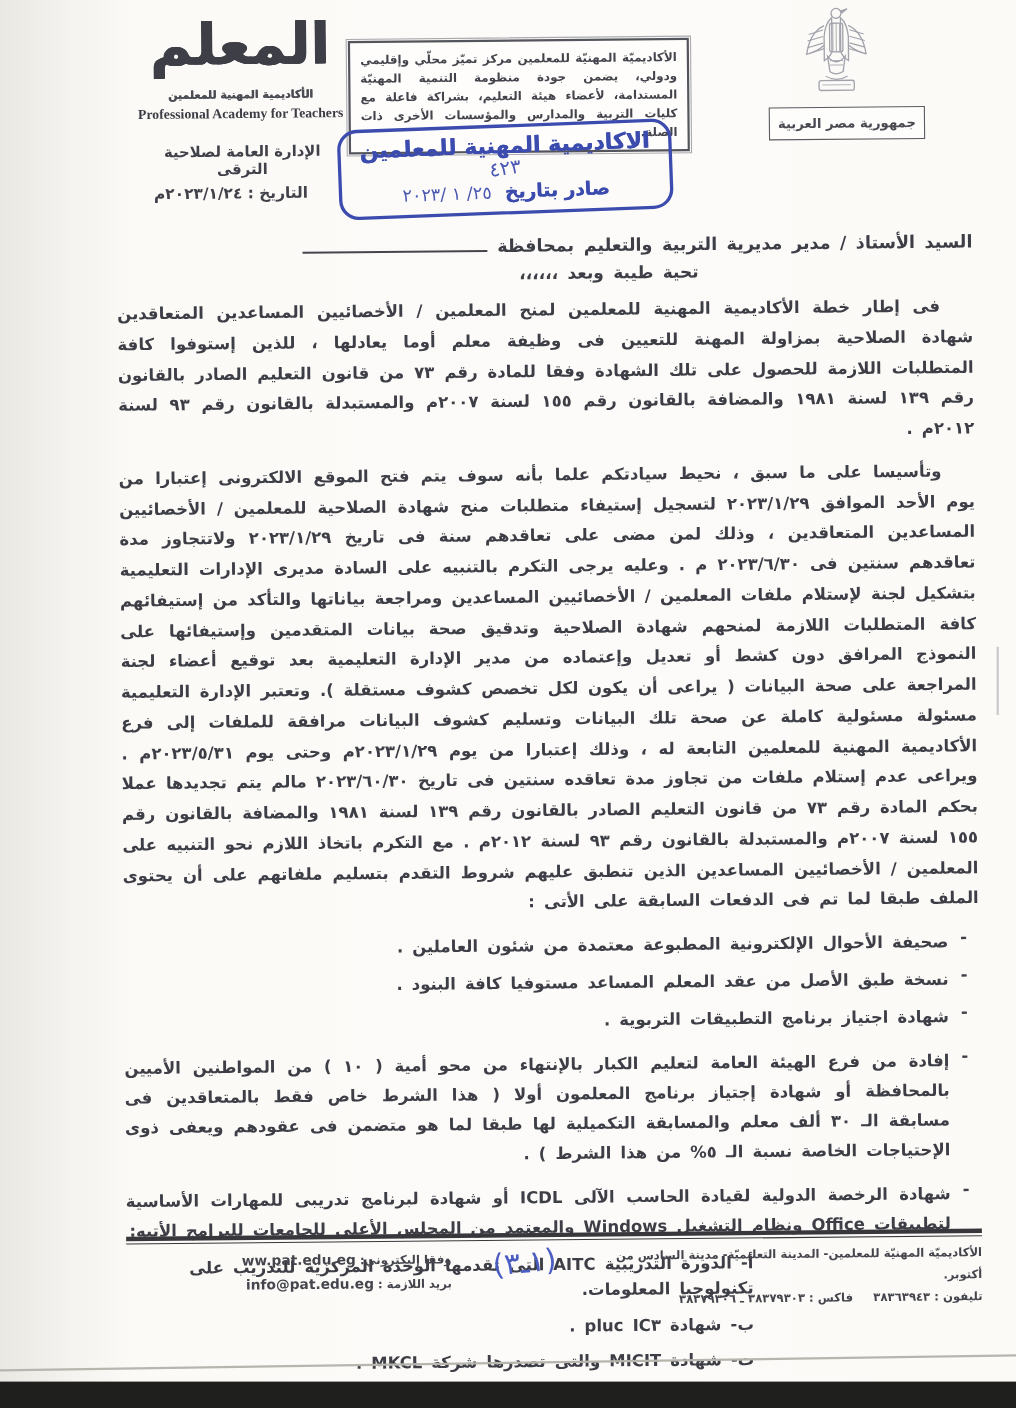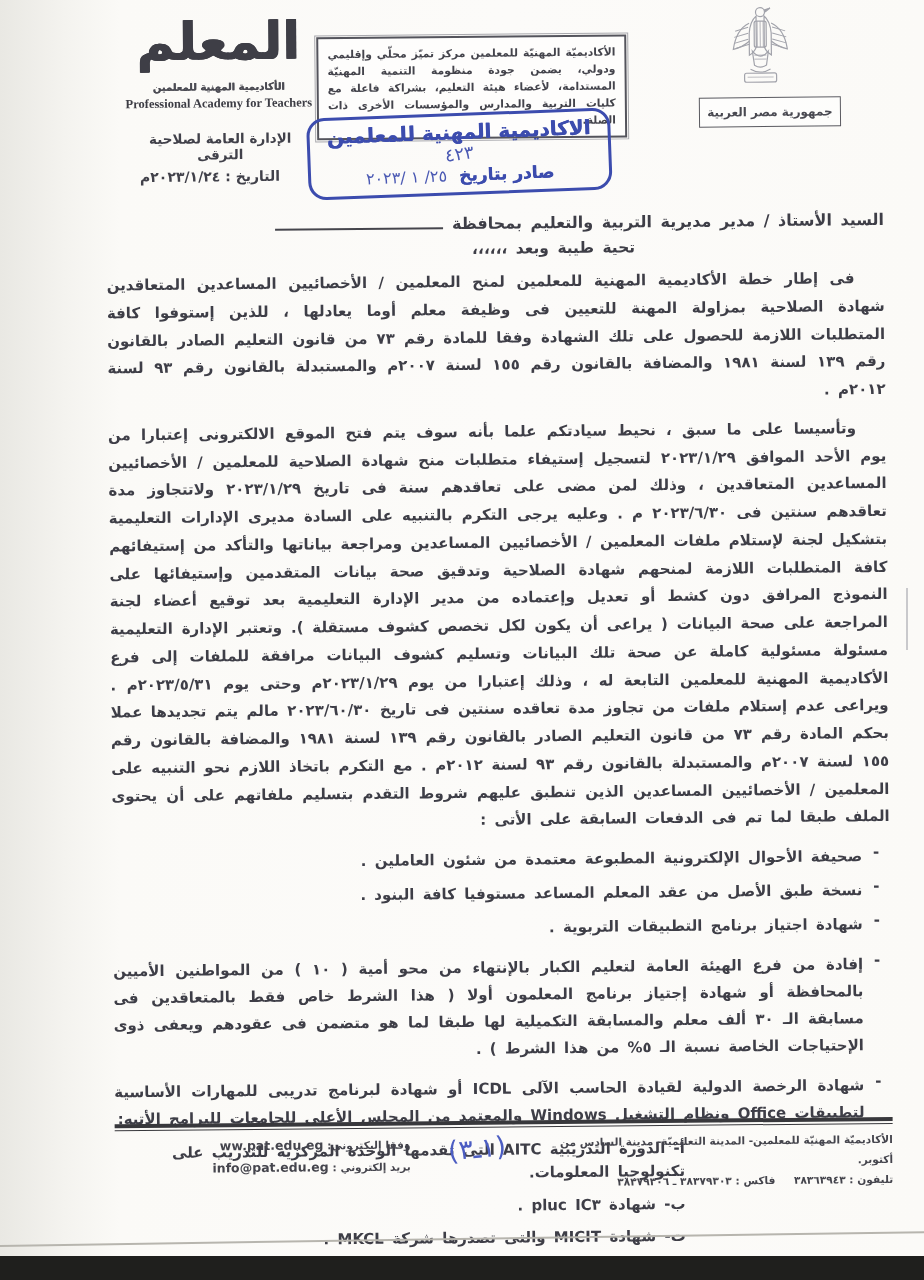--- a/index.html
+++ b/index.html
@@ -192,21 +192,21 @@
         <div class="f-center">
           <span class="page-num">(٣ـ١)</span>
         </div>
         <div class="f-left">
           <div class="f-left-inner">
             <div>
               <span>وفقا إليكتروني:</span>
               <span class="latin">ww.pat.edu.eg</span>
             </div>
             <div>
-              <span>بريد إلكتروني :</span>
+              <span>بريد اللازمة :</span>
               <span class="latin">info@pat.edu.eg</span>
             </div>
           </div>
         </div>
       </div>
     </div>
 
   </div>
 
   <div class="right-artifact"></div>

